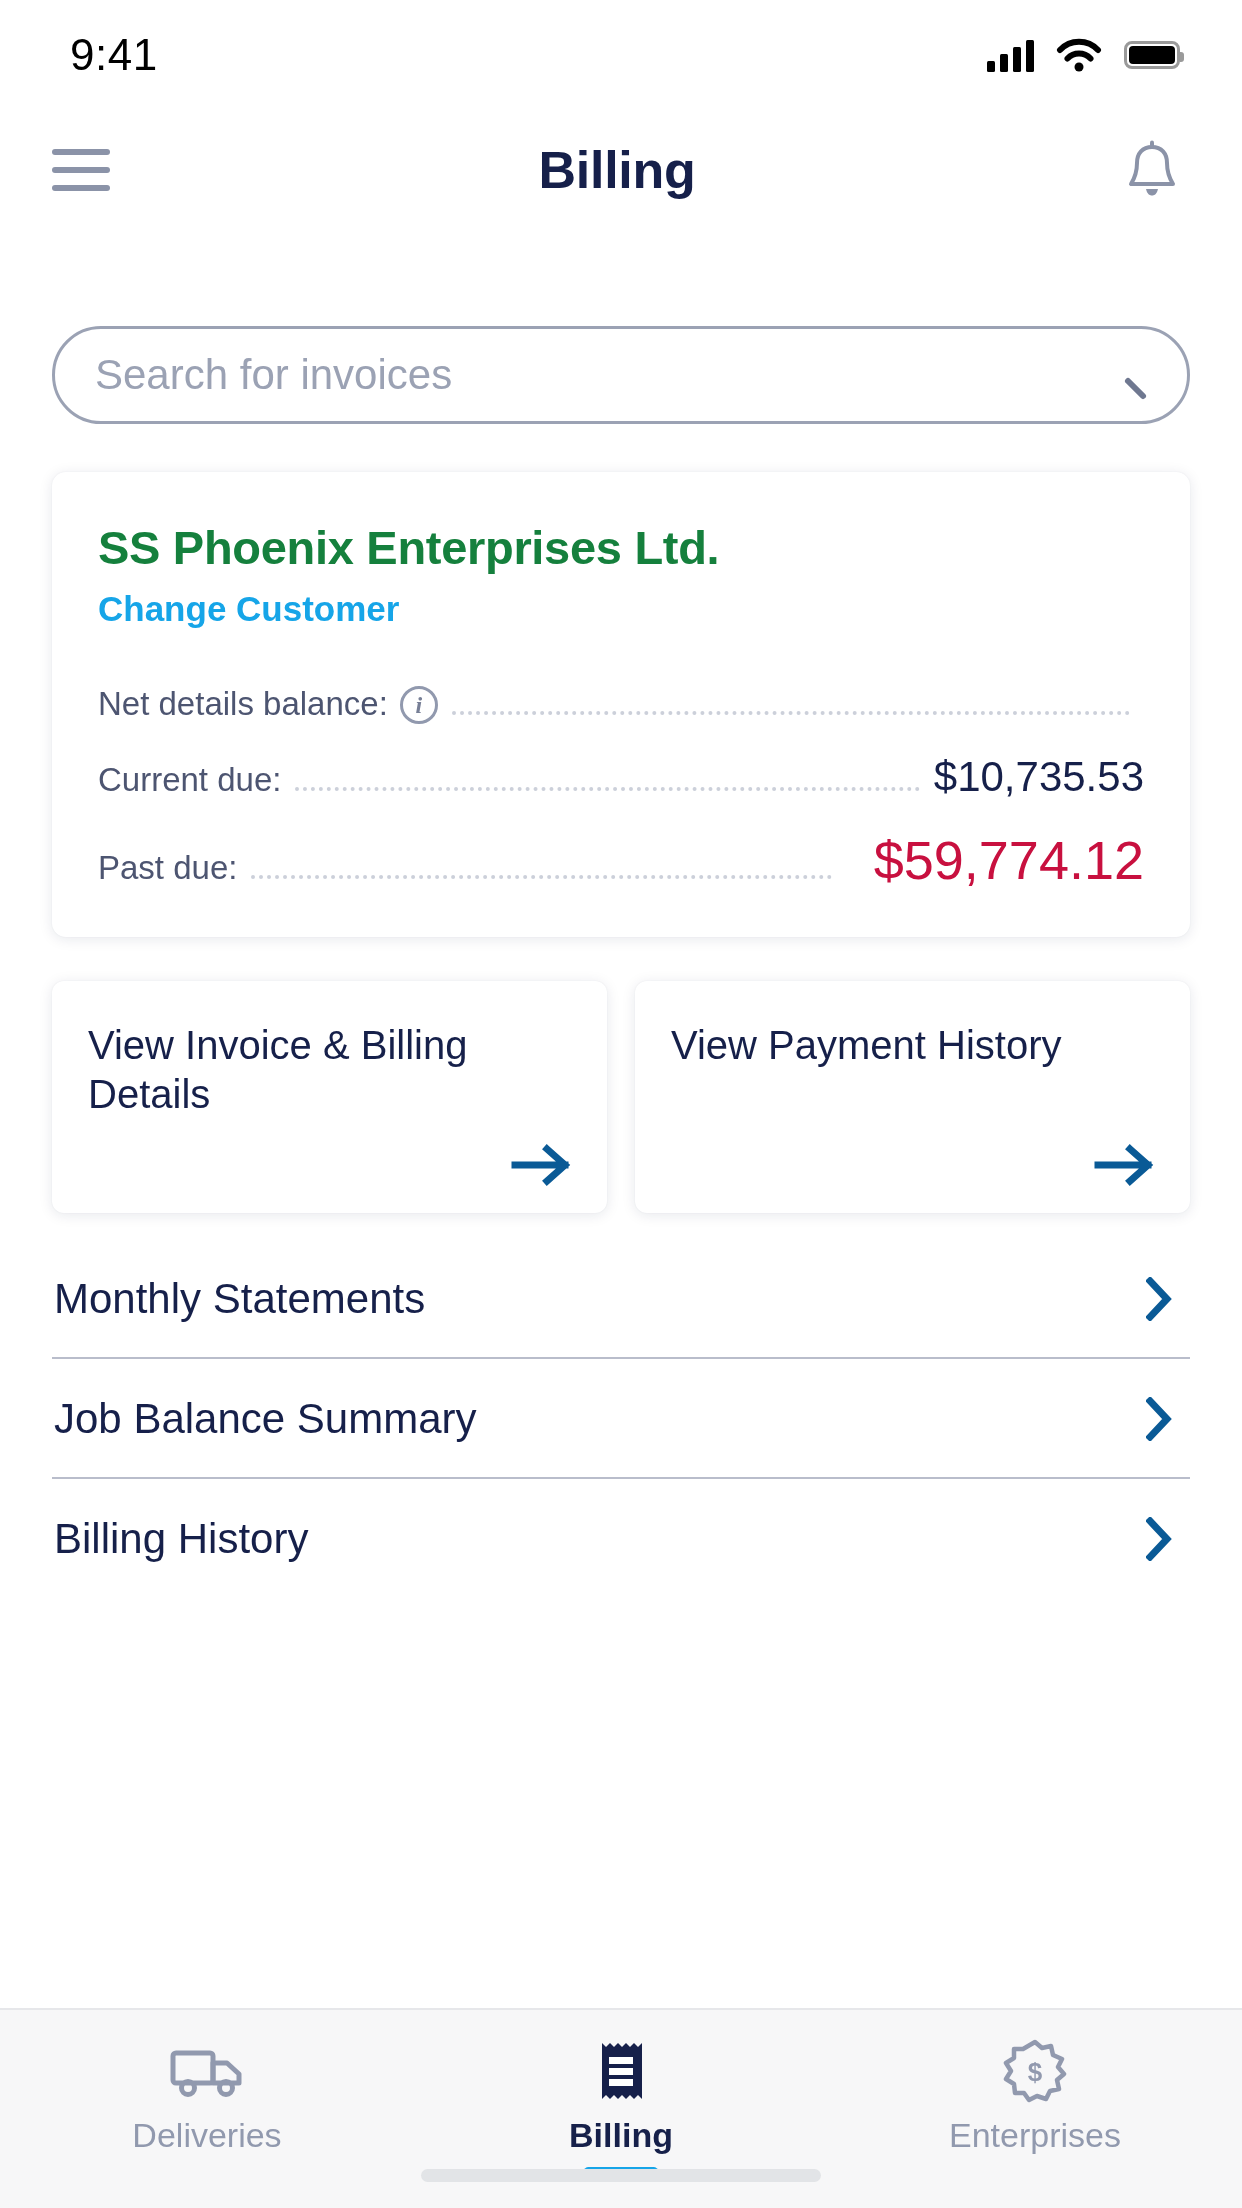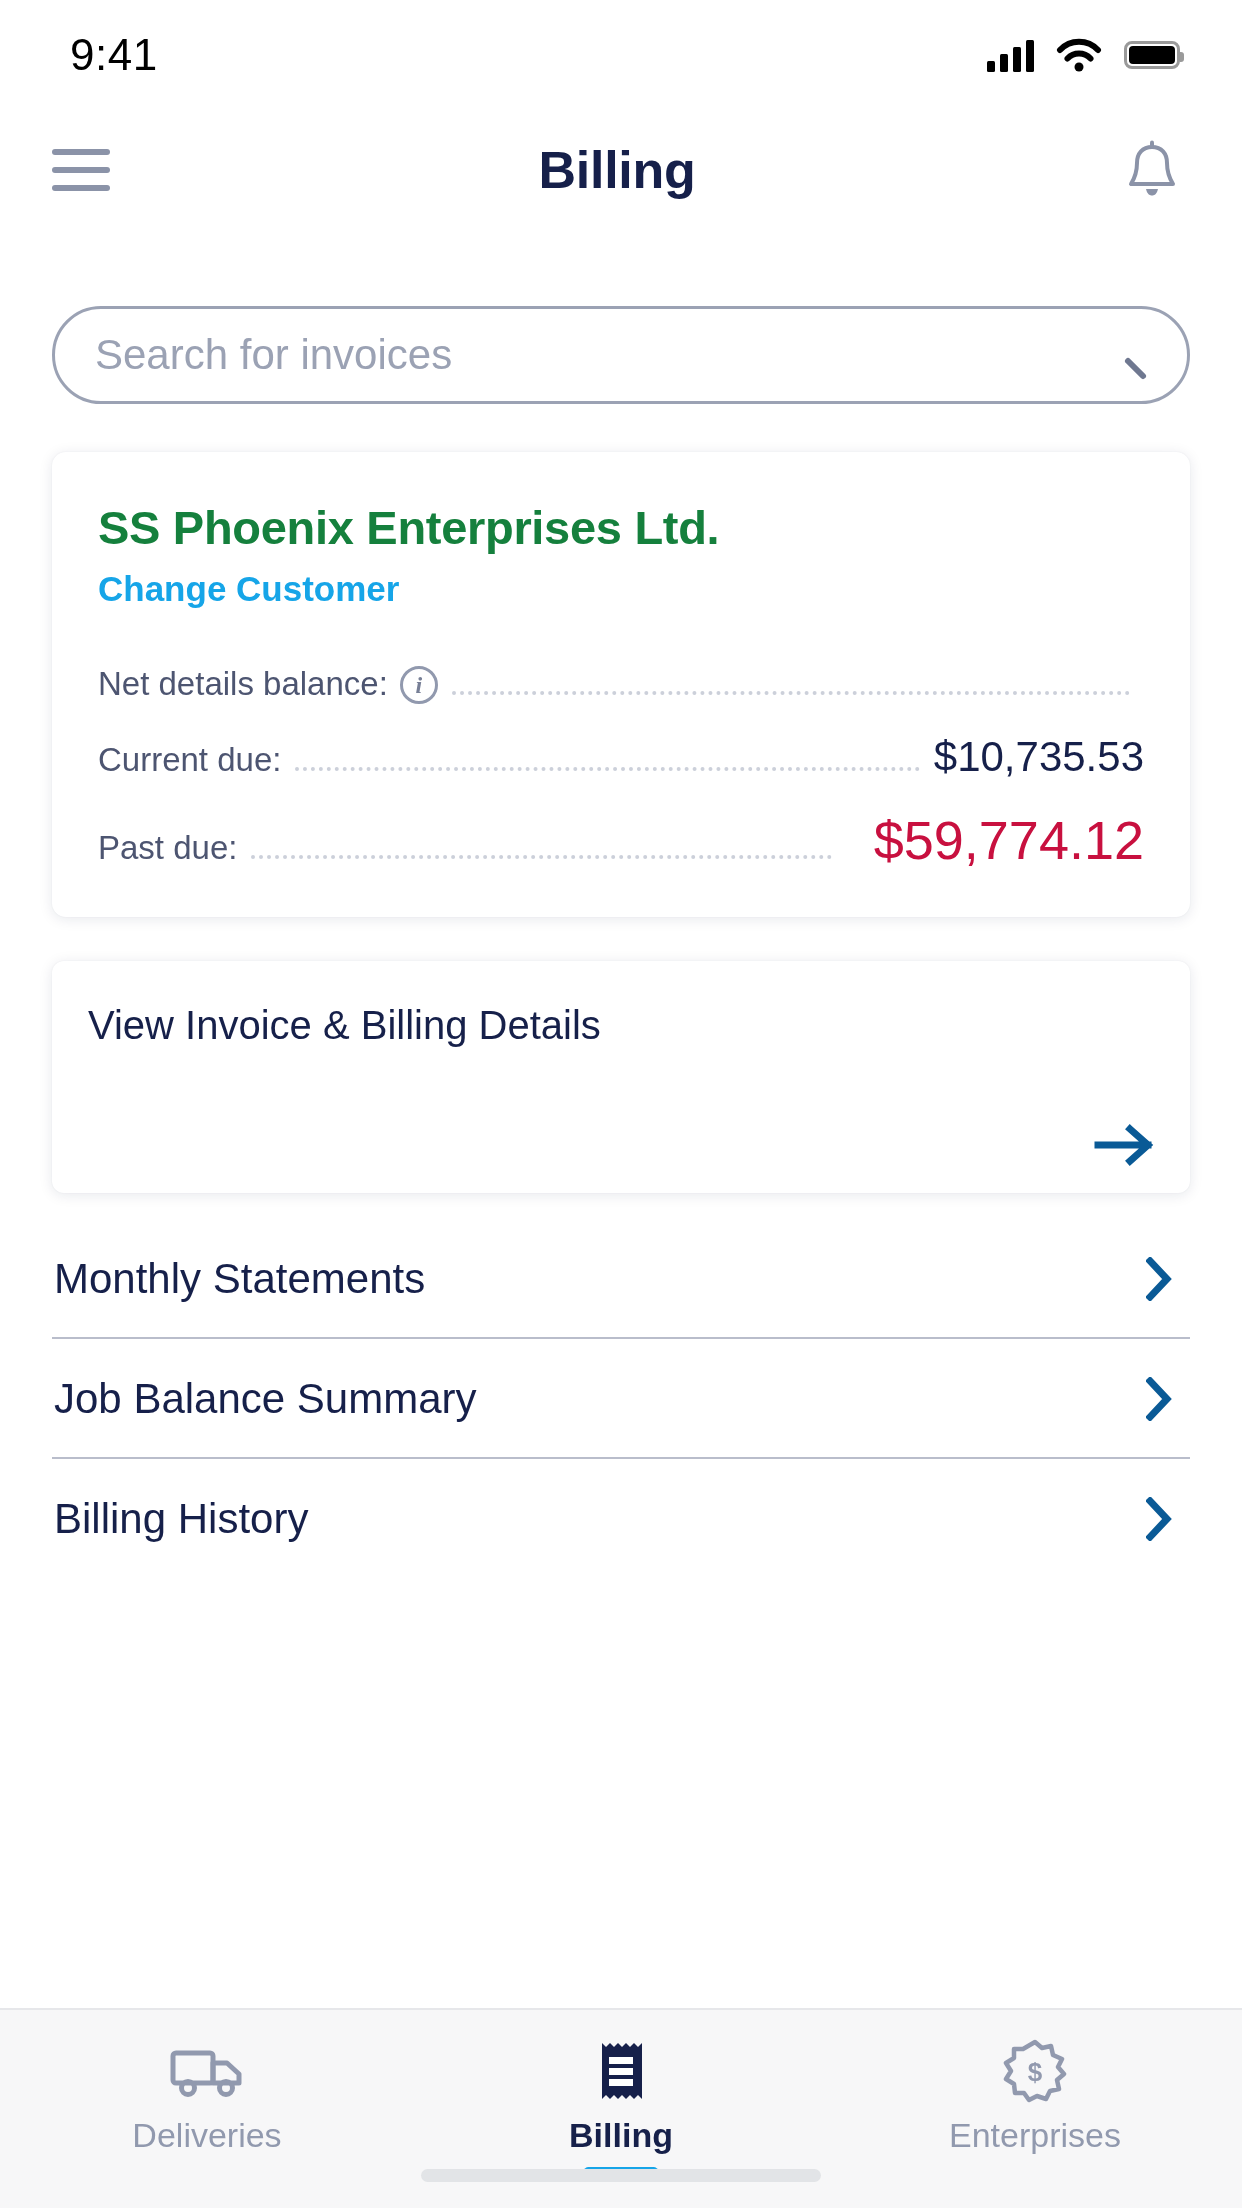--- a/index.html
+++ b/index.html
@@ -38,21 +38,21 @@
   .hamburger { width:58px; height:42px; display:flex; flex-direction:column; justify-content:space-between; cursor:pointer; }
   .hamburger i { display:block; height:6px; background:#8b93a8; border-radius:3px; }
   .page-title { font-size:52px; font-weight:700; color:#16204a; letter-spacing:-.3px; }
   .bell { width:56px; height:60px; position:relative; cursor:pointer; }
 
   
   .body { flex:1 1 auto; padding:0 52px; }
 
   
   .searchbar {
-    margin-top:76px;
+    margin-top:96px;
     height:98px;
     border:3px solid #9ba2b4;
     border-radius:49px;
     display:flex; align-items:center;
     padding:0 38px 0 40px;
     background:#fff;
   }
   .search-input {
     flex:1 1 auto; border:none; outline:none; background:transparent;
     font-family:"Liberation Sans", sans-serif;
@@ -211,20 +211,26 @@
 
     <div class="two-up">
 
       <div class="act-card">
         <div class="act-title">View Invoice &amp; Billing Details</div>
         <svg class="arrow-r" viewBox="0 0 62 44">
           <path d="M4 22 L54 22 M36 6 L54 22 L36 38" fill="none" stroke="#0a5a96" stroke-width="7" stroke-linecap="square" stroke-linejoin="miter"></path>
         </svg>
       </div>
 
+      <div class="act-card">
+        <div class="act-title">View Payment History</div>
+        <svg class="arrow-r" viewBox="0 0 62 44">
+          <path d="M4 22 L54 22 M36 6 L54 22 L36 38" fill="none" stroke="#0a5a96" stroke-width="7" stroke-linecap="square" stroke-linejoin="miter"></path>
+        </svg>
+      </div>
 
     </div>
 
 
     <div class="dl-list">
 
       <div class="dl-item">
         <span class="dl-label">Monthly Statements</span>
         <svg class="chev" viewBox="0 0 26 44">
           <path d="M4 4 L21 22 L4 40" fill="none" stroke="#0a5a96" stroke-width="7" stroke-linecap="square"></path>

